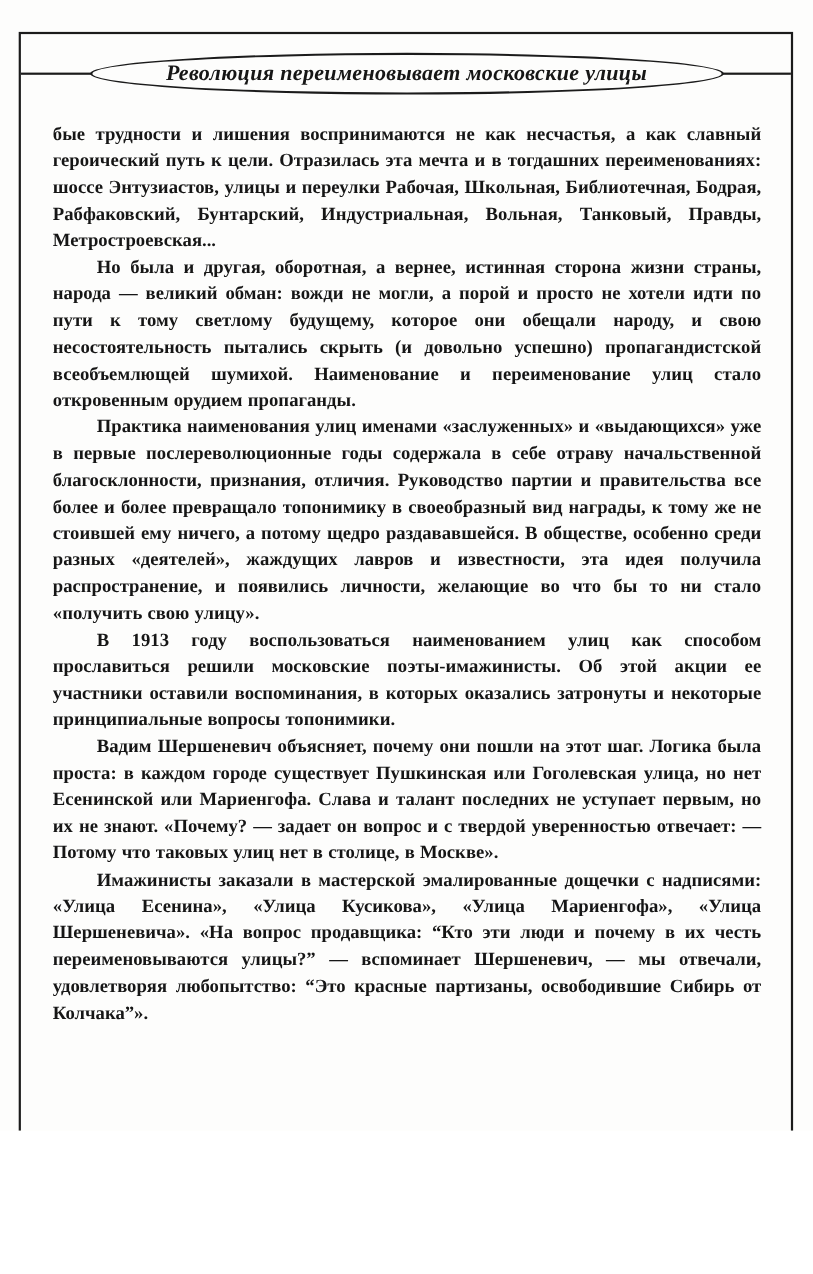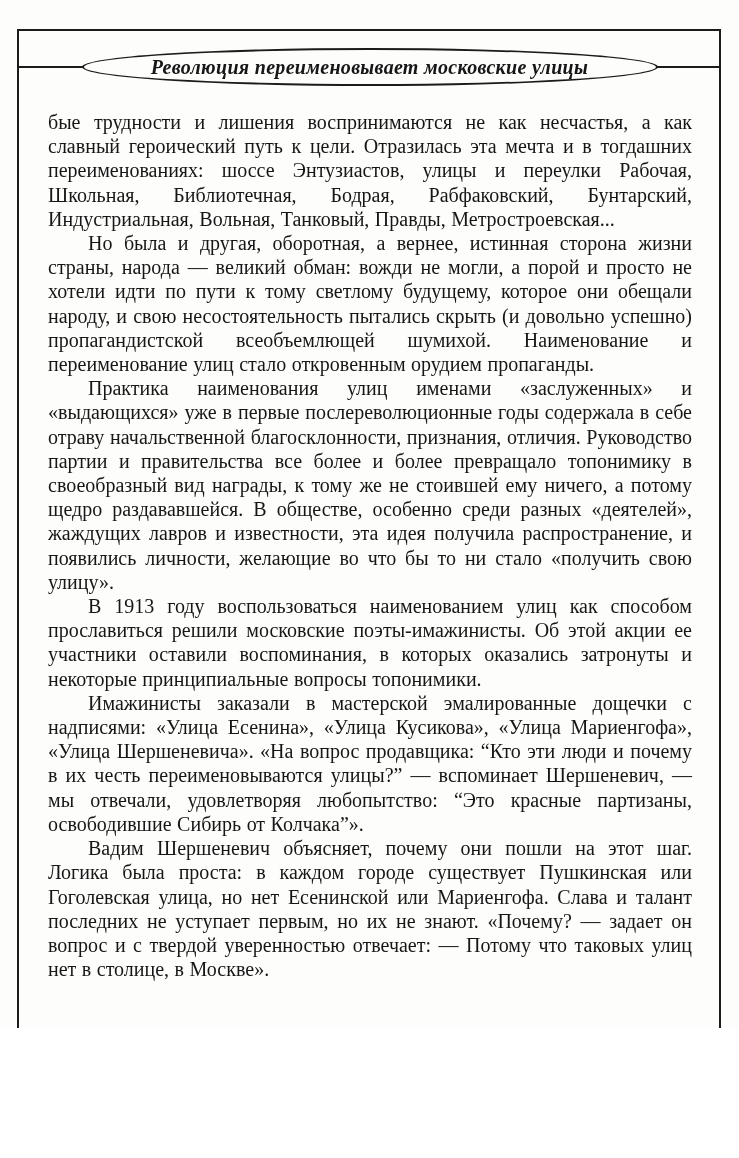--- a/index.html
+++ b/index.html
@@ -58,24 +58,25 @@
     white-space: nowrap;
   }
   .body-text {
     position: absolute;
     left: 48px;
     top: 110px;
     width: 644px;
   }
   .body-text p {
     margin: 0;
-    font-size: 20px;
+    font-size: 17px;
     line-height: 24.2px;
     text-align: justify;
     word-spacing: 0.5px;
+    font-weight: bold;
   }
   .body-text p.indent {
     text-indent: 40px;
   }
   .footer-signature {
     position: absolute;
     left: 48px;
     top: 1088px;
     font-size: 18px;
   }
@@ -100,20 +101,20 @@
 
   <div class="header-oval">
     <span class="header-title">Революция переименовывает московские улицы</span>
   </div>
 
   <div class="body-text">
     <p>бые трудности и лишения воспринимаются не как несчастья, а как славный героический путь к цели. Отразилась эта мечта и в тогдашних переименованиях: шоссе Энтузиастов, улицы и переулки Рабочая, Школьная, Библиотечная, Бодрая, Рабфаковский, Бунтарский, Индустриальная, Вольная, Танковый, Правды, Метростроевская...</p>
     <p class="indent">Но была и другая, оборотная, а вернее, истинная сторона жизни страны, народа — великий обман: вожди не могли, а порой и просто не хотели идти по пути к тому светлому будущему, которое они обещали народу, и свою несостоятельность пытались скрыть (и довольно успешно) пропагандистской всеобъемлющей шумихой. Наименование и переименование улиц стало откровенным орудием пропаганды.</p>
     <p class="indent">Практика наименования улиц именами «заслуженных» и «выдающихся» уже в первые послереволюционные годы содержала в себе отраву начальственной благосклонности, признания, отличия. Руководство партии и правительства все более и более превращало топонимику в своеобразный вид награды, к тому же не стоившей ему ничего, а потому щедро раздававшейся. В обществе, особенно среди разных «деятелей», жаждущих лавров и известности, эта идея получила распространение, и появились личности, желающие во что бы то ни стало «получить свою улицу».</p>
     <p class="indent">В 1913 году воспользоваться наименованием улиц как способом прославиться решили московские поэты-имажинисты. Об этой акции ее участники оставили воспоминания, в которых оказались затронуты и некоторые принципиальные вопросы топонимики.</p>
+    <p class="indent">Вадим Шершеневич объясняет, почему они пошли на этот шаг. Логика была проста: в каждом городе существует Пушкинская или Гоголевская улица, но нет Есенинской или Мариенгофа. Слава и талант последних не уступает первым, но их не знают. «Почему? — задает он вопрос и с твердой уверенностью отвечает: — Потому что таковых улиц нет в столице, в Москве».</p>
     <p class="indent">Имажинисты заказали в мастерской эмалированные дощечки с надписями: «Улица Есенина», «Улица Кусикова», «Улица Мариенгофа», «Улица Шершеневича». «На вопрос продавщика: “Кто эти люди и почему в их честь переименовываются улицы?” — вспоминает Шершеневич, — мы отвечали, удовлетворяя любопытство: “Это красные партизаны, освободившие Сибирь от Колчака”».</p>
-    <p class="indent">Вадим Шершеневич объясняет, почему они пошли на этот шаг. Логика была проста: в каждом городе существует Пушкинская или Гоголевская улица, но нет Есенинской или Мариенгофа. Слава и талант последних не уступает первым, но их не знают. «Почему? — задает он вопрос и с твердой уверенностью отвечает: — Потому что таковых улиц нет в столице, в Москве».</p>
   </div>
 
   <div class="footer-signature">11*</div>
 
 
 </div>
 
 </body></html>

